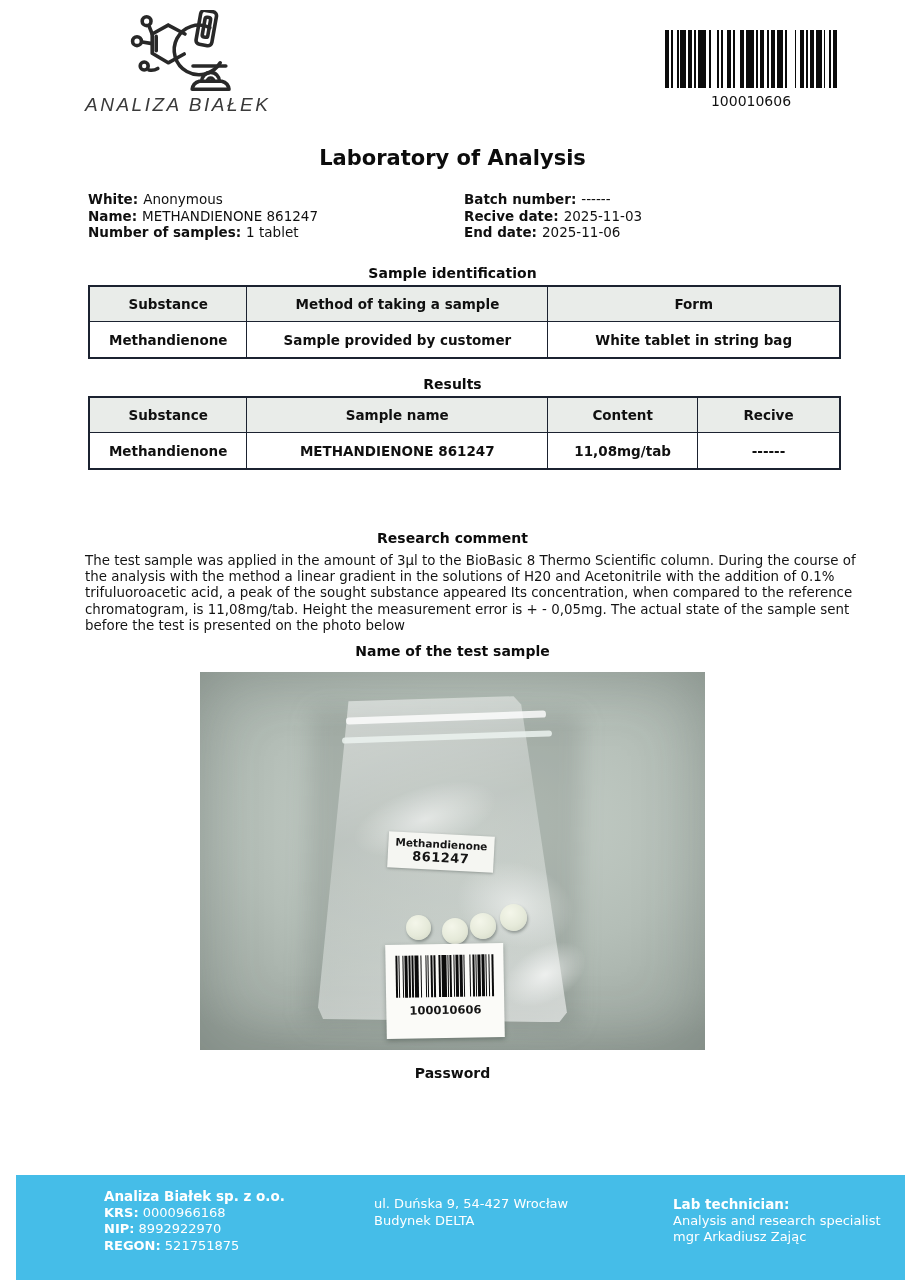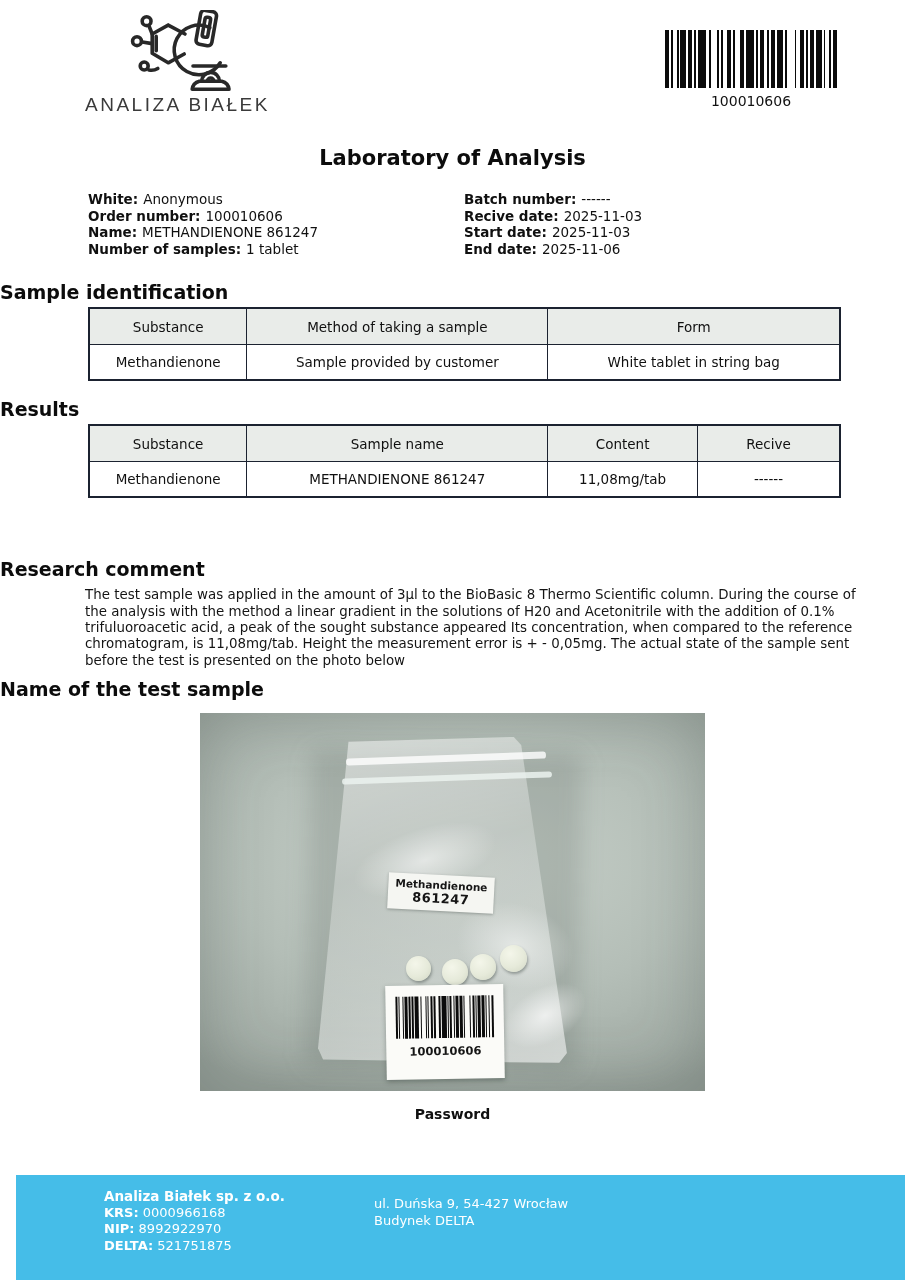--- a/index.html
+++ b/index.html
@@ -4,43 +4,43 @@
 <style>
   * { margin:0; padding:0; box-sizing:border-box; }
   html,body { background:#ffffff; }
   body { font-family:"DejaVu Sans", "Liberation Sans", sans-serif; color:#101010; }
   .page { position:relative; width:905px; height:1280px; background:#ffffff; overflow:hidden; }
 
   
   .header { position:relative; height:135px; }
   .logo { position:absolute; left:85px; top:10px; width:156px; text-align:center; }
   .logo svg { display:block; margin:0 auto 0 34px; }
-  .logo-text { margin-top:2px; font-size:19px; letter-spacing:2.5px; color:#3a3a3a; font-family:"Liberation Sans", sans-serif; white-space:nowrap; }
+  .logo-text { margin-top:2px; font-size:19px; letter-spacing:2.5px; color:#3a3a3a; font-family:"Liberation Sans", sans-serif; white-space:nowrap;font-style:italic; }
   .barcode-block { position:absolute; right:68px; top:30px; width:172px; text-align:center; }
   .barcode-bars { display:flex; width:172px; height:58px; }
   .barcode-number { margin-top:5px; font-size:14px; color:#111; }
 
   
   h1.doc-title { margin-top:11px; text-align:center; font-size:21px; font-weight:bold; color:#0c0c0c; }
-  h2.section-heading { font-size:19px; font-weight:bold; color:#0c0c0c; }
+  h2.section-heading { text-align:center; font-size:14px; font-weight:bold; color:#0c0c0c; }
   .h-sample { margin-top:24px; }
   .h-results { margin-top:17px; }
   .h-comment { margin-top:60px; }
   .h-photo { margin-top:9px; }
 
   
   .info { display:flex; margin:21px 0 0 88px; }
   .info-col { width:376px; }
   .info-row { font-size:13.5px; line-height:16.6px; }
   .info-row .lbl { font-weight:bold; margin-right:5px; }
 
   
   table.data-table { width:753px; margin:4px 0 0 88px; border-collapse:collapse; border:2px solid #1b2230; }
   table.data-table th, table.data-table td {
-    border:1.5px solid #1b2230; text-align:center; font-size:13.5px; font-weight:normal;
+    border:1.5px solid #1b2230; text-align:center; font-size:13.5px; font-weight:bold;
     height:36px; padding:2px 6px;
   }
   table.data-table th { background:#e9ece9; }
   table.data-table td { background:#ffffff; }
   .t1 .c0 { width:158px; } .t1 .c1 { width:302px; } .t1 .c2 { width:293px; }
   .t2 .c0 { width:158px; } .t2 .c1 { width:302px; } .t2 .c2 { width:150px; } .t2 .c3 { width:143px; }
 
   
   .comment-text { width:772px; margin:7px 0 0 85px; font-size:13.4px; line-height:16.3px; color:#141414; }
 
@@ -190,28 +190,26 @@
         </div>
       <div class="barcode-number">100010606</div>
     </div>
   </div>
 
   <h1 class="doc-title">Laboratory of Analysis</h1>
 
   <div class="info">
     <div class="info-col">
       <div class="info-row"><span class="lbl">White:</span><span>Anonymous</span></div>
-      <div class="info-row"><span class="lbl">Order number:</span><span>100010606</span></div>
       <div class="info-row"><span class="lbl">Name:</span><span>METHANDIENONE 861247</span></div>
       <div class="info-row"><span class="lbl">Number of samples:</span><span>1 tablet</span></div>
     </div>
     <div class="info-col">
       <div class="info-row"><span class="lbl">Batch number:</span><span>------</span></div>
       <div class="info-row"><span class="lbl">Recive date:</span><span>2025-11-03</span></div>
-      <div class="info-row"><span class="lbl">Start date:</span><span>2025-11-03</span></div>
       <div class="info-row"><span class="lbl">End date:</span><span>2025-11-06</span></div>
     </div>
   </div>
 
   <h2 class="section-heading h-sample">Sample identification</h2>
   <table class="data-table t1">
     <tbody>
         <tr>
       <th class="c0">Substance</th>
       <th class="c1">Method of taking a sample</th>
@@ -325,21 +323,26 @@
     </div>
   </div>
 
   <div class="password-label">Password</div>
 
   <div class="footer">
     <div class="fcol fcol1">
       <div class="ftitle">Analiza Białek sp. z o.o.</div>
       <div><span class="lbl">KRS:</span> <span>0000966168</span></div>
       <div><span class="lbl">NIP:</span> <span>8992922970</span></div>
-      <div><span class="lbl">DELTA:</span> <span>521751875</span></div>
+      <div><span class="lbl">REGON:</span> <span>521751875</span></div>
     </div>
     <div class="fcol fcol2">
       <div>ul. Duńska 9, 54-427 Wrocław</div>
       <div>Budynek DELTA</div>
     </div>
+    <div class="fcol fcol3">
+      <div class="ftitle">Lab technician:</div>
+      <div>Analysis and research specialist</div>
+      <div>mgr Arkadiusz Zając</div>
+    </div>
   </div>
 
 </div>
 
 </body></html>

